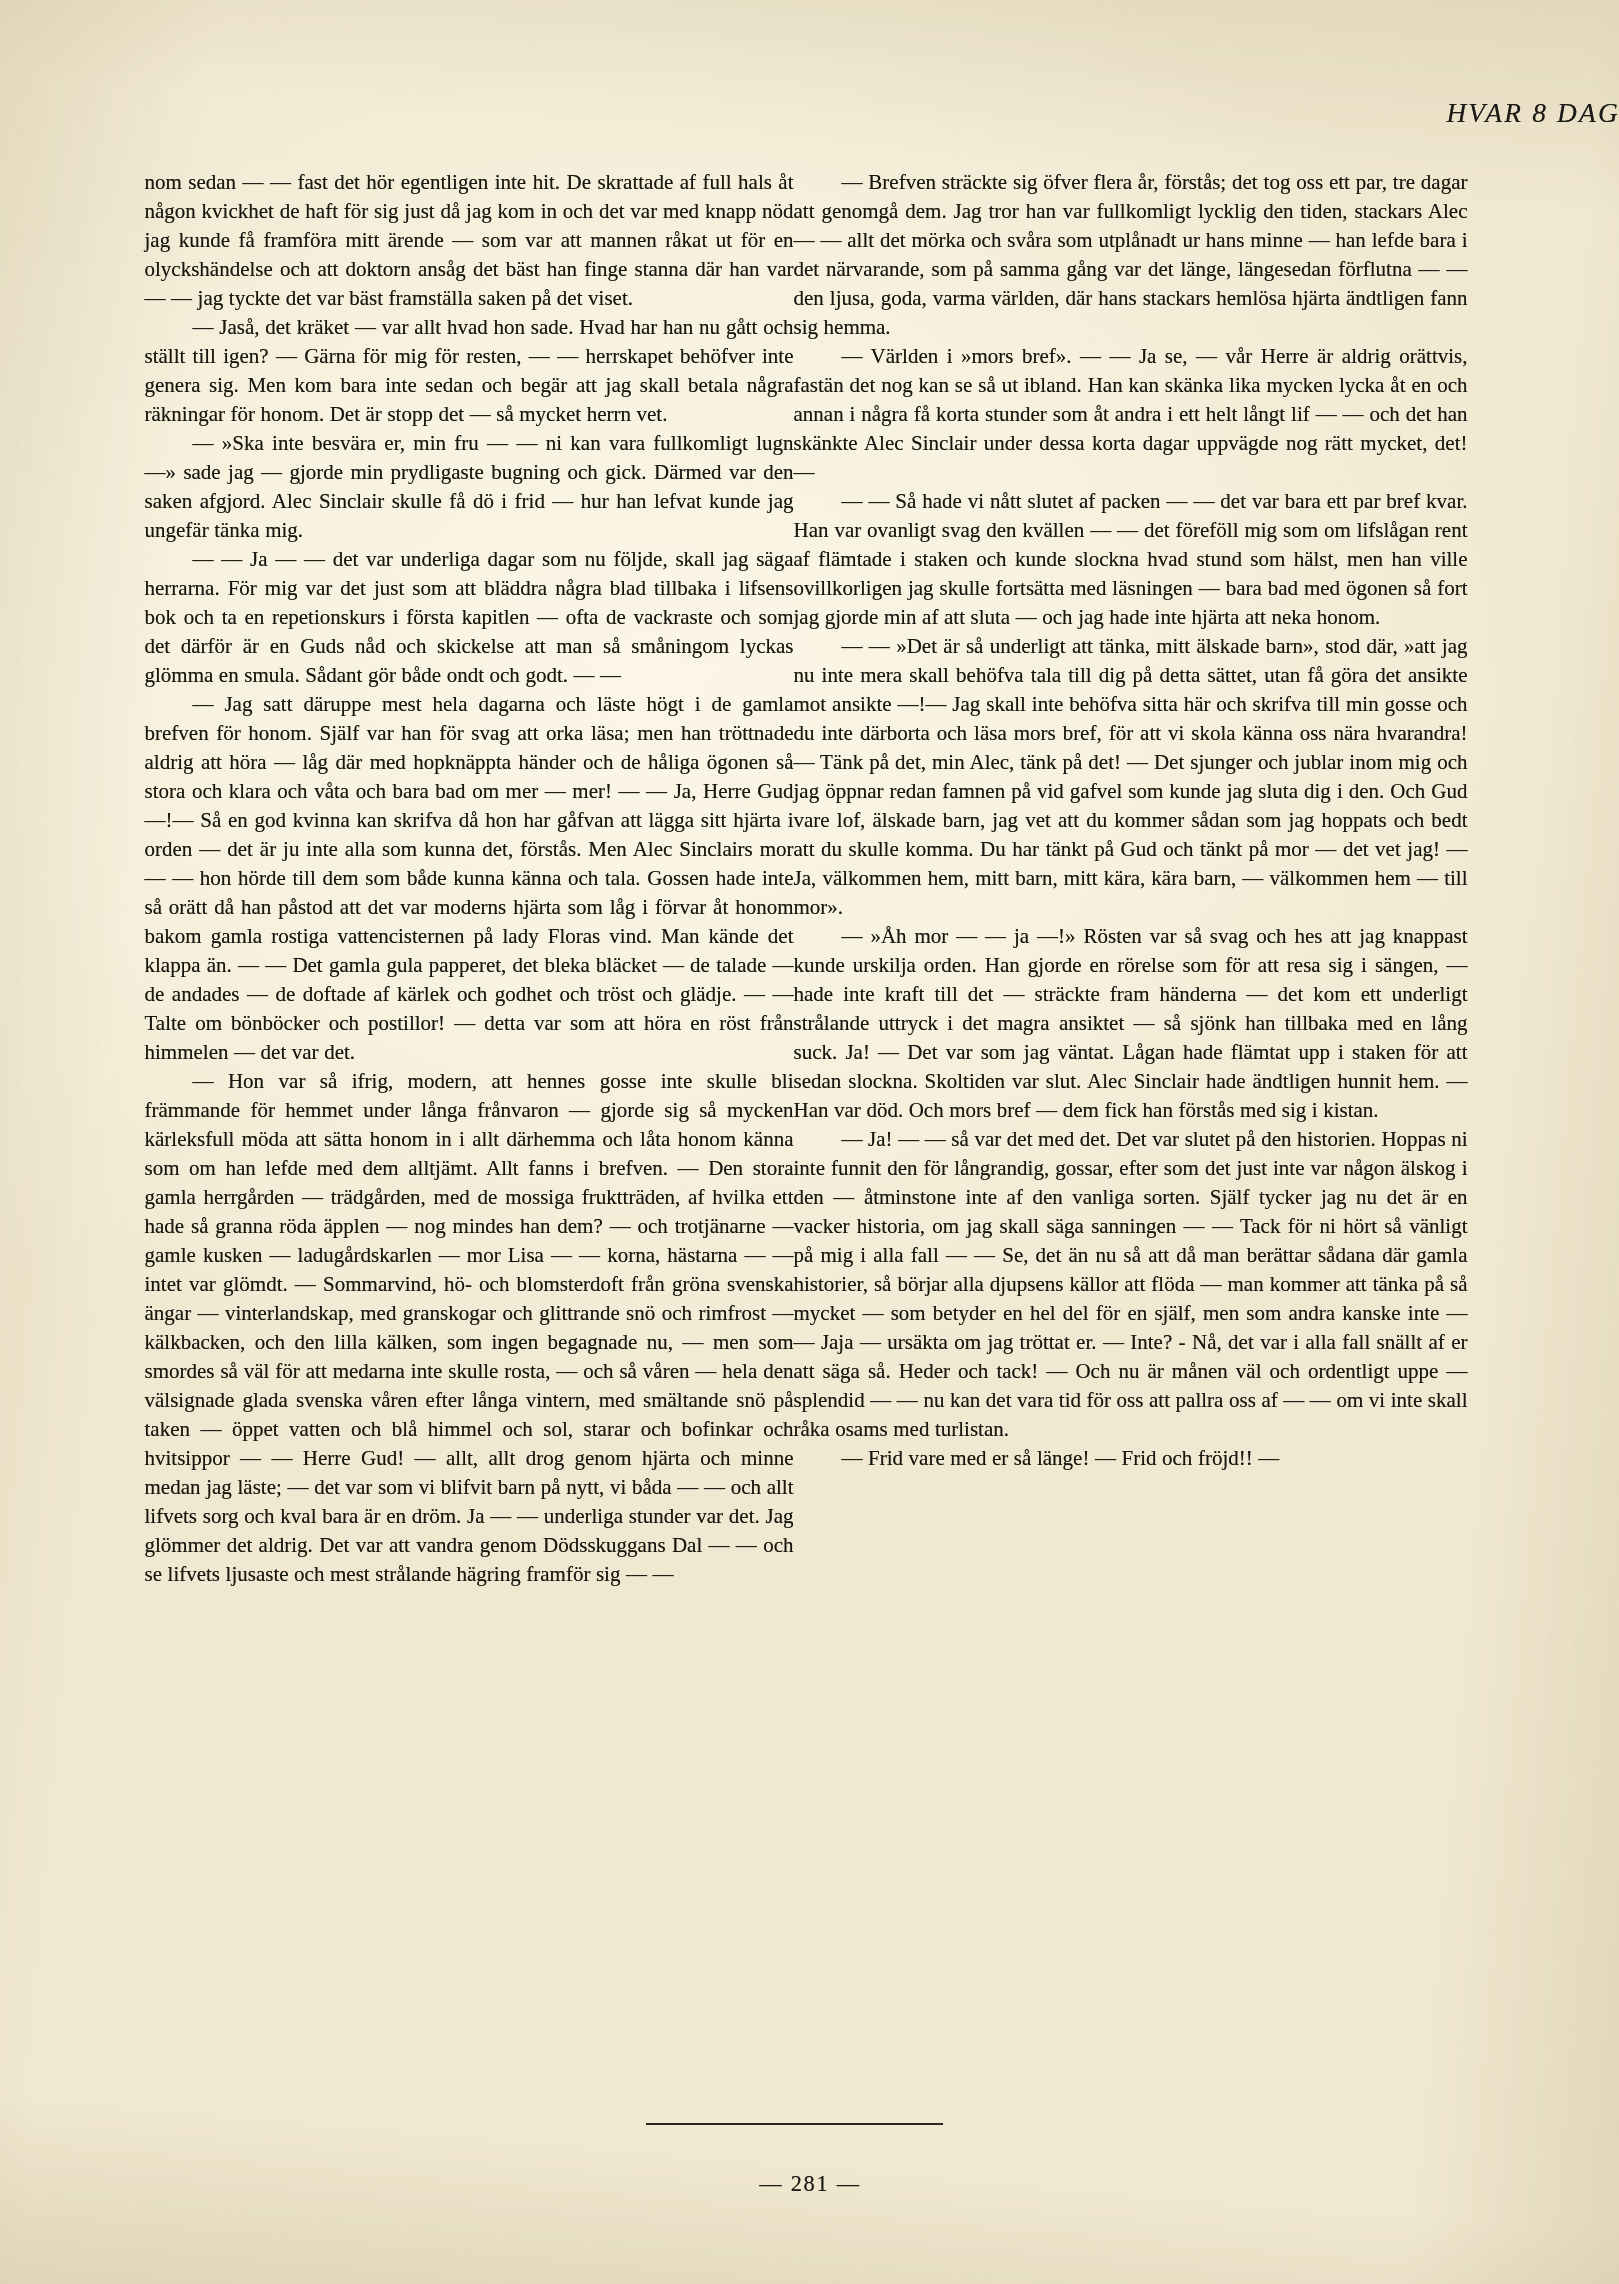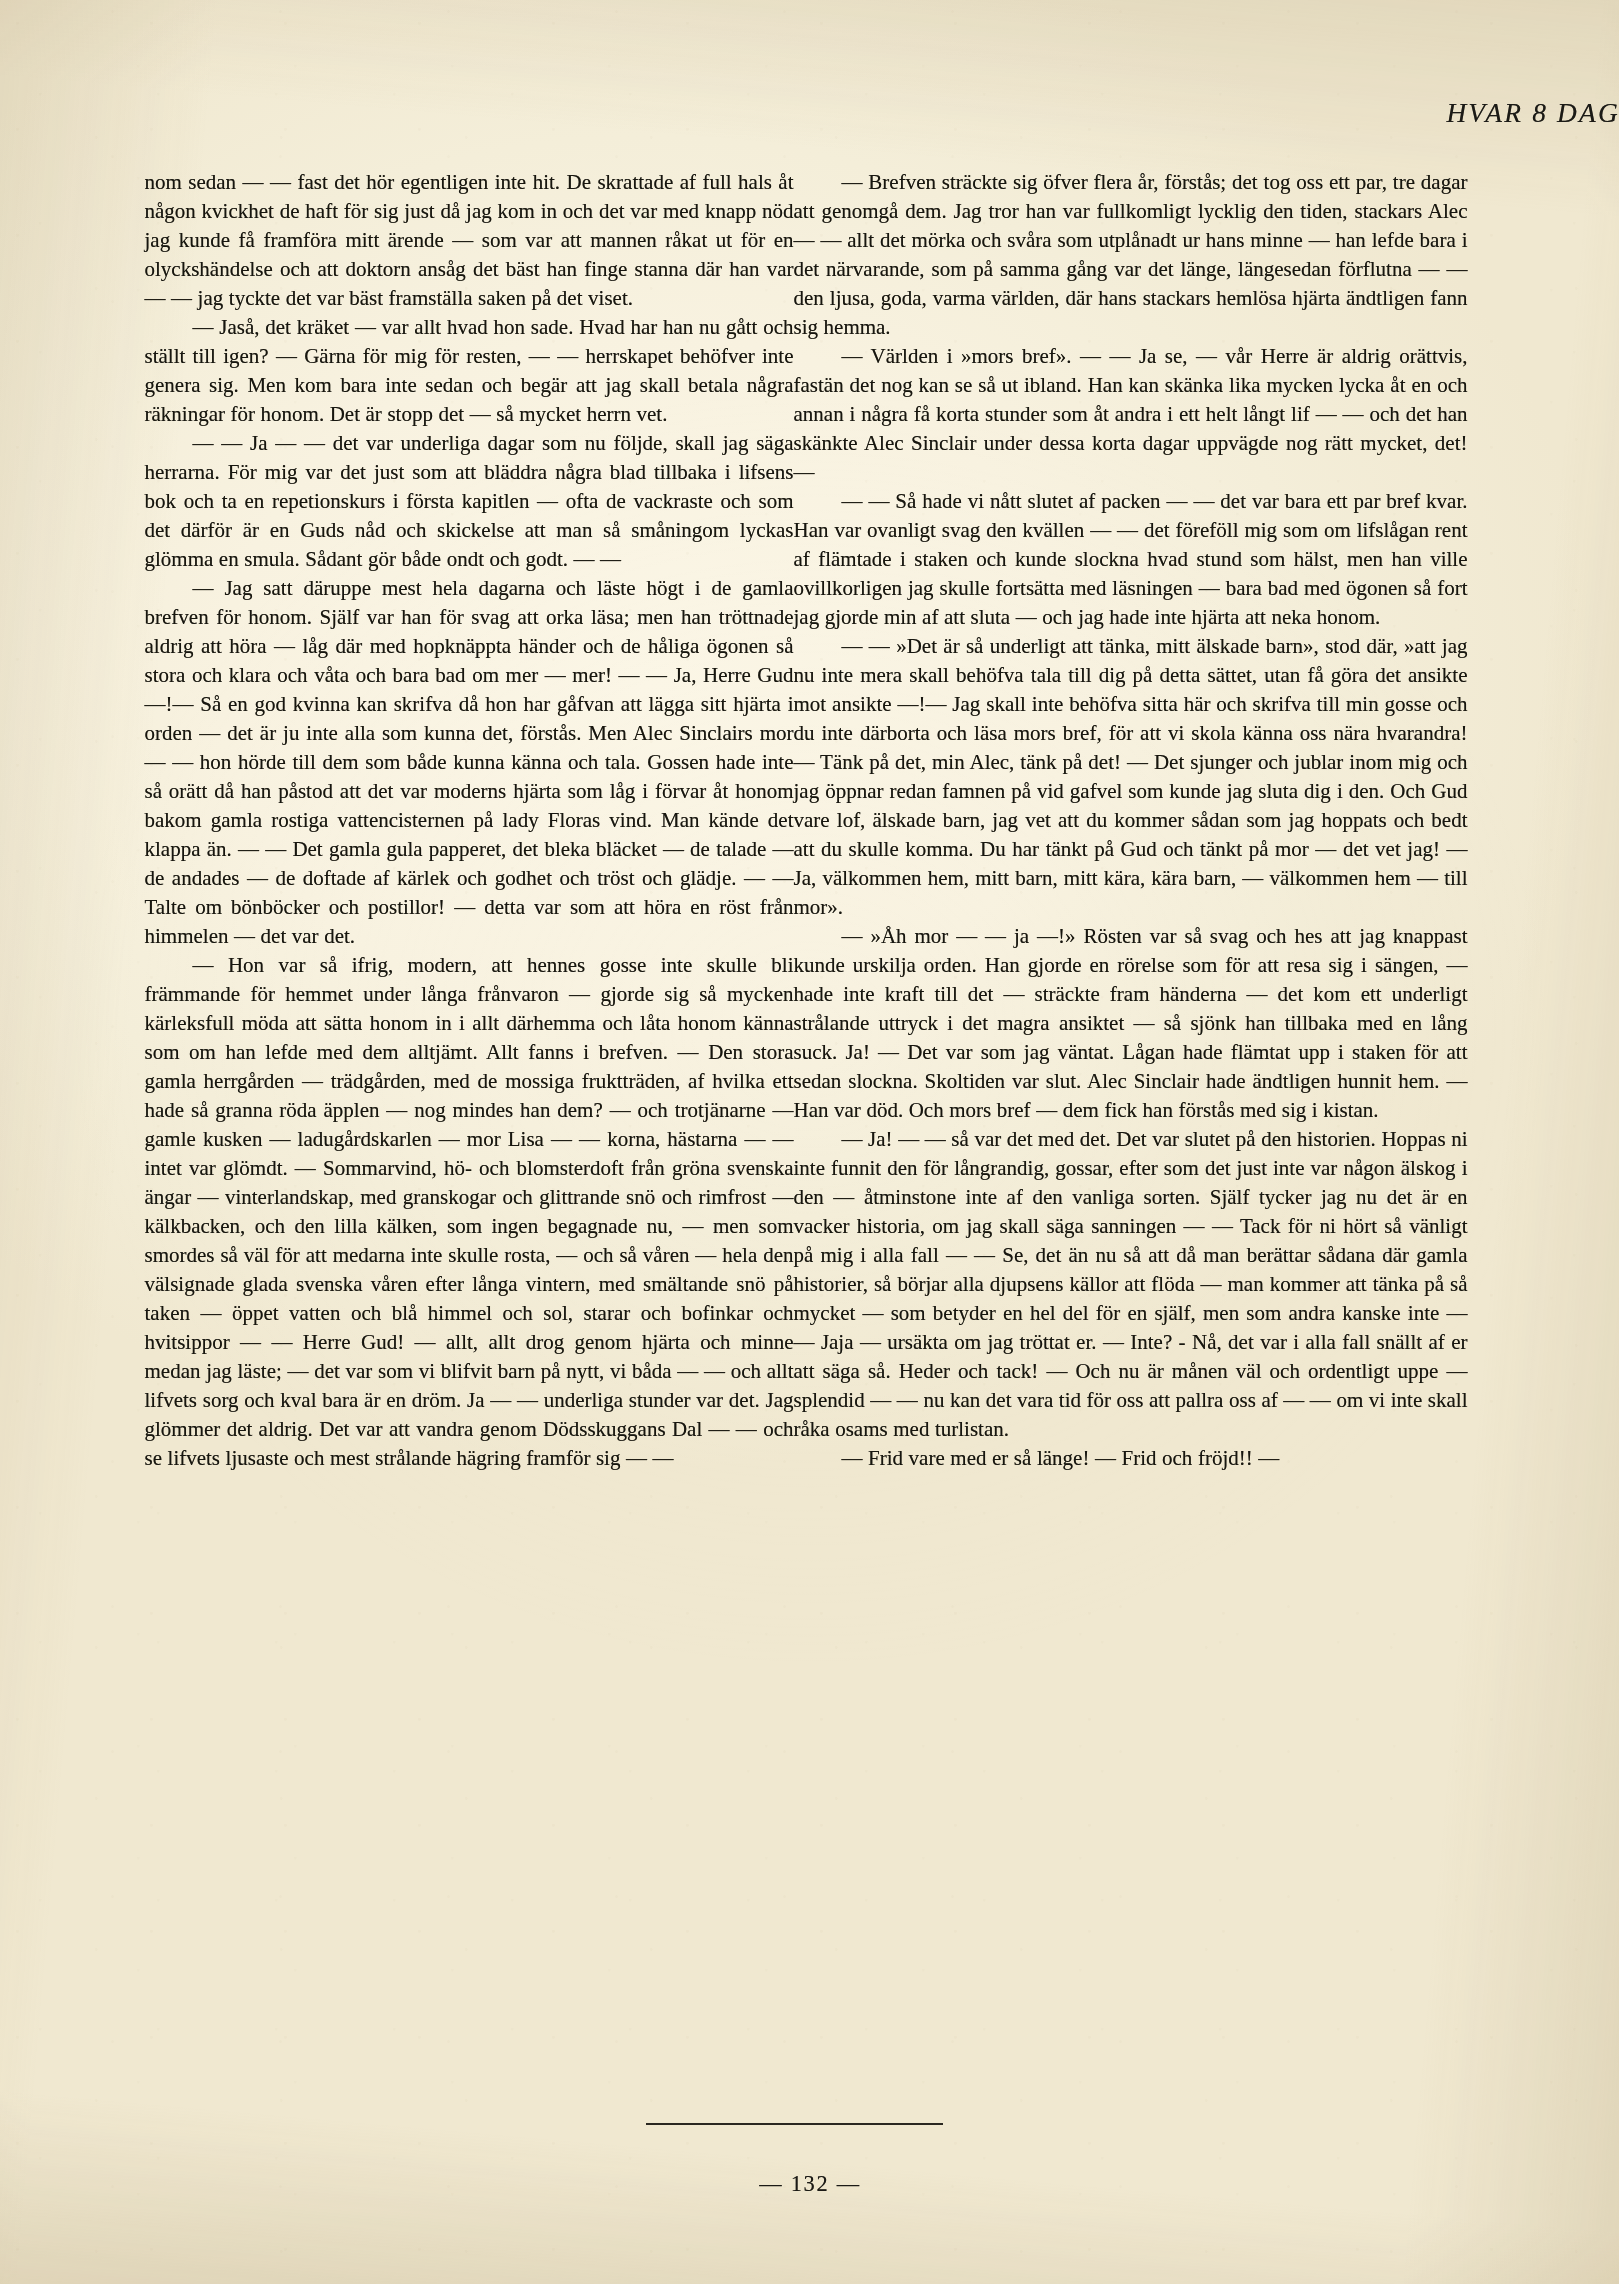--- a/index.html
+++ b/index.html
@@ -126,35 +126,36 @@
 
 <div id="page">
 
   <div id="running-head">HVAR 8 DAG</div>
 
   <div id="columns">
 
     <div class="column left">
       <p class="para cont">nom sedan — — fast det hör egentligen inte hit. De skrattade af full hals åt någon kvickhet de haft för sig just då jag kom in och det var med knapp nöd jag kunde få framföra mitt ärende — som var att mannen råkat ut för en olyckshändelse och att doktorn ansåg det bäst han finge stanna där han var — — jag tyckte det var bäst framställa saken på det viset.</p>
       <p class="para indent">— Jaså, det kräket — var allt hvad hon sade. Hvad har han nu gått och ställt till igen? — Gärna för mig för resten, — — herrskapet behöfver inte genera sig. Men kom bara inte sedan och begär att jag skall betala några räkningar för honom. Det är stopp det — så mycket herrn vet.</p>
+      <p class="para indent">— »Ska inte besvära er, min fru — — ni kan vara fullkomligt lugn —» sade jag — gjorde min prydligaste bugning och gick. Därmed var den saken afgjord. Alec Sinclair skulle få dö i frid — hur han lefvat kunde jag ungefär tänka mig.</p>
       <p class="para indent">— — Ja — — det var underliga dagar som nu följde, skall jag säga herrarna. För mig var det just som att bläddra några blad tillbaka i lifsens bok och ta en repetionskurs i första kapitlen — ofta de vackraste och som det därför är en Guds nåd och skickelse att man så småningom lyckas glömma en smula. Sådant gör både ondt och godt. — —</p>
       <p class="para indent">— Jag satt däruppe mest hela dagarna och läste högt i de gamla brefven för honom. Själf var han för svag att orka läsa; men han tröttnade aldrig att höra — låg där med hopknäppta händer och de håliga ögonen så stora och klara och våta och bara bad om mer — mer! — — Ja, Herre Gud —!— Så en god kvinna kan skrifva då hon har gåfvan att lägga sitt hjärta i orden — det är ju inte alla som kunna det, förstås. Men Alec Sinclairs mor — — hon hörde till dem som både kunna känna och tala. Gossen hade inte så orätt då han påstod att det var moderns hjärta som låg i förvar åt honom bakom gamla rostiga vattencisternen på lady Floras vind. Man kände det klappa än. — — Det gamla gula papperet, det bleka bläcket — de talade — de andades — de doftade af kärlek och godhet och tröst och glädje. — — Talte om bönböcker och postillor! — detta var som att höra en röst från himmelen — det var det.</p>
       <p class="para indent">— Hon var så ifrig, modern, att hennes gosse inte skulle bli främmande för hemmet under långa frånvaron — gjorde sig så mycken kärleksfull möda att sätta honom in i allt därhemma och låta honom känna som om han lefde med dem alltjämt. Allt fanns i brefven. — Den stora gamla herrgården — trädgården, med de mossiga fruktträden, af hvilka ett hade så granna röda äpplen — nog mindes han dem? — och trotjänarne — gamle kusken — ladugårdskarlen — mor Lisa — — korna, hästarna — — intet var glömdt. — Sommarvind, hö- och blomsterdoft från gröna svenska ängar — vinterlandskap, med granskogar och glittrande snö och rimfrost — kälkbacken, och den lilla kälken, som ingen begagnade nu, — men som smordes så väl för att medarna inte skulle rosta, — och så våren — hela den välsignade glada svenska våren efter långa vintern, med smältande snö på taken — öppet vatten och blå himmel och sol, starar och bofinkar och hvitsippor — — Herre Gud! — allt, allt drog genom hjärta och minne medan jag läste; — det var som vi blifvit barn på nytt, vi båda — — och allt lifvets sorg och kval bara är en dröm. Ja — — underliga stunder var det. Jag glömmer det aldrig. Det var att vandra genom Dödsskuggans Dal — — och se lifvets ljusaste och mest strålande hägring framför sig — —</p>
     </div>
 
     <div class="column right">
       <p class="para indent">— Brefven sträckte sig öfver flera år, förstås; det tog oss ett par, tre dagar att genomgå dem. Jag tror han var fullkomligt lycklig den tiden, stackars Alec — — allt det mörka och svåra som utplånadt ur hans minne — han lefde bara i det närvarande, som på samma gång var det länge, längesedan förflutna — — den ljusa, goda, varma världen, där hans stackars hemlösa hjärta ändtligen fann sig hemma.</p>
       <p class="para indent">— Världen i »mors bref». — — Ja se, — vår Herre är aldrig orättvis, fastän det nog kan se så ut ibland. Han kan skänka lika mycken lycka åt en och annan i några få korta stunder som åt andra i ett helt långt lif — — och det han skänkte Alec Sinclair under dessa korta dagar uppvägde nog rätt mycket, det! —</p>
       <p class="para indent">— — Så hade vi nått slutet af packen — — det var bara ett par bref kvar. Han var ovanligt svag den kvällen — — det föreföll mig som om lifslågan rent af flämtade i staken och kunde slockna hvad stund som hälst, men han ville ovillkorligen jag skulle fortsätta med läsningen — bara bad med ögonen så fort jag gjorde min af att sluta — och jag hade inte hjärta att neka honom.</p>
       <p class="para indent">— — »Det är så underligt att tänka, mitt älskade barn», stod där, »att jag nu inte mera skall behöfva tala till dig på detta sättet, utan få göra det ansikte mot ansikte —!— Jag skall inte behöfva sitta här och skrifva till min gosse och du inte därborta och läsa mors bref, för att vi skola känna oss nära hvarandra! — Tänk på det, min Alec, tänk på det! — Det sjunger och jublar inom mig och jag öppnar redan famnen på vid gafvel som kunde jag sluta dig i den. Och Gud vare lof, älskade barn, jag vet att du kommer sådan som jag hoppats och bedt att du skulle komma. Du har tänkt på Gud och tänkt på mor — det vet jag! — Ja, välkommen hem, mitt barn, mitt kära, kära barn, — välkommen hem — till mor».</p>
       <p class="para indent">— »Åh mor — — ja —!» Rösten var så svag och hes att jag knappast kunde urskilja orden. Han gjorde en rörelse som för att resa sig i sängen, — hade inte kraft till det — sträckte fram händerna — det kom ett underligt strålande uttryck i det magra ansiktet — så sjönk han tillbaka med en lång suck. Ja! — Det var som jag väntat. Lågan hade flämtat upp i staken för att sedan slockna. Skoltiden var slut. Alec Sinclair hade ändtligen hunnit hem. — Han var död. Och mors bref — dem fick han förstås med sig i kistan.</p>
       <p class="para indent">— Ja! — — så var det med det. Det var slutet på den historien. Hoppas ni inte funnit den för långrandig, gossar, efter som det just inte var någon älskog i den — åtminstone inte af den vanliga sorten. Själf tycker jag nu det är en vacker historia, om jag skall säga sanningen — — Tack för ni hört så vänligt på mig i alla fall — — Se, det än nu så att då man berättar sådana där gamla historier, så börjar alla djupsens källor att flöda — man kommer att tänka på så mycket — som betyder en hel del för en själf, men som andra kanske inte — — Jaja — ursäkta om jag tröttat er. — Inte? - Nå, det var i alla fall snällt af er att säga så. Heder och tack! — Och nu är månen väl och ordentligt uppe — splendid — — nu kan det vara tid för oss att pallra oss af — — om vi inte skall råka osams med turlistan.</p>
       <p class="para indent">— Frid vare med er så länge! — Frid och fröjd!! —</p>
     </div>
 
   </div>
 
   <div id="rule"></div>
 
-  <div id="folio">— 132 —</div>
+  <div id="folio">— 281 —</div>
 
 </div>
 
 
 </body></html>

